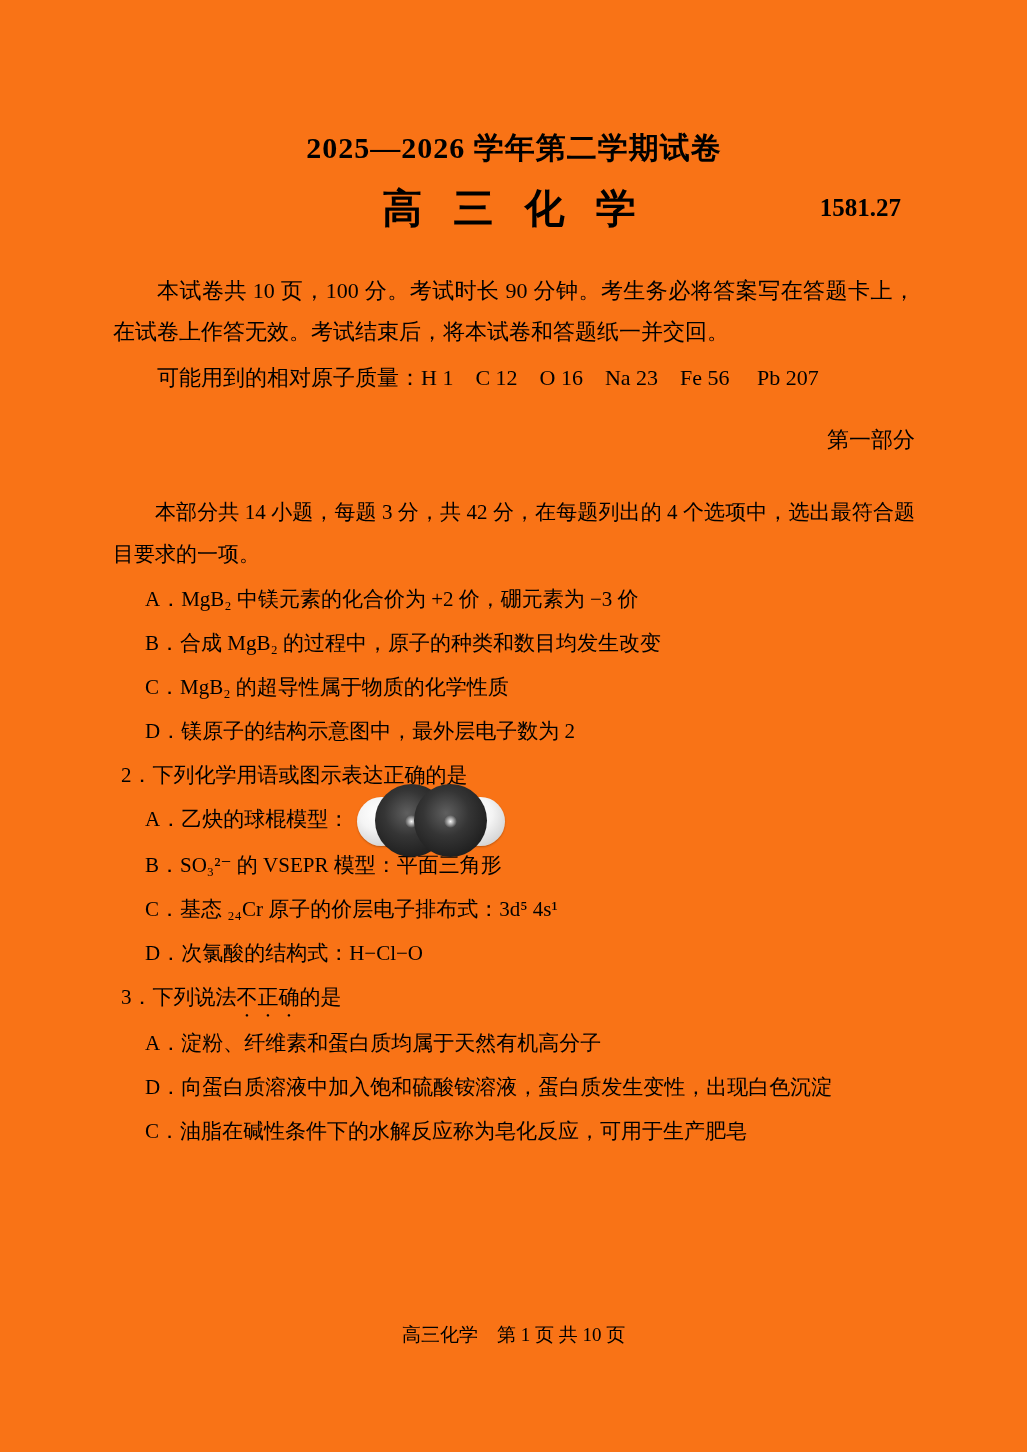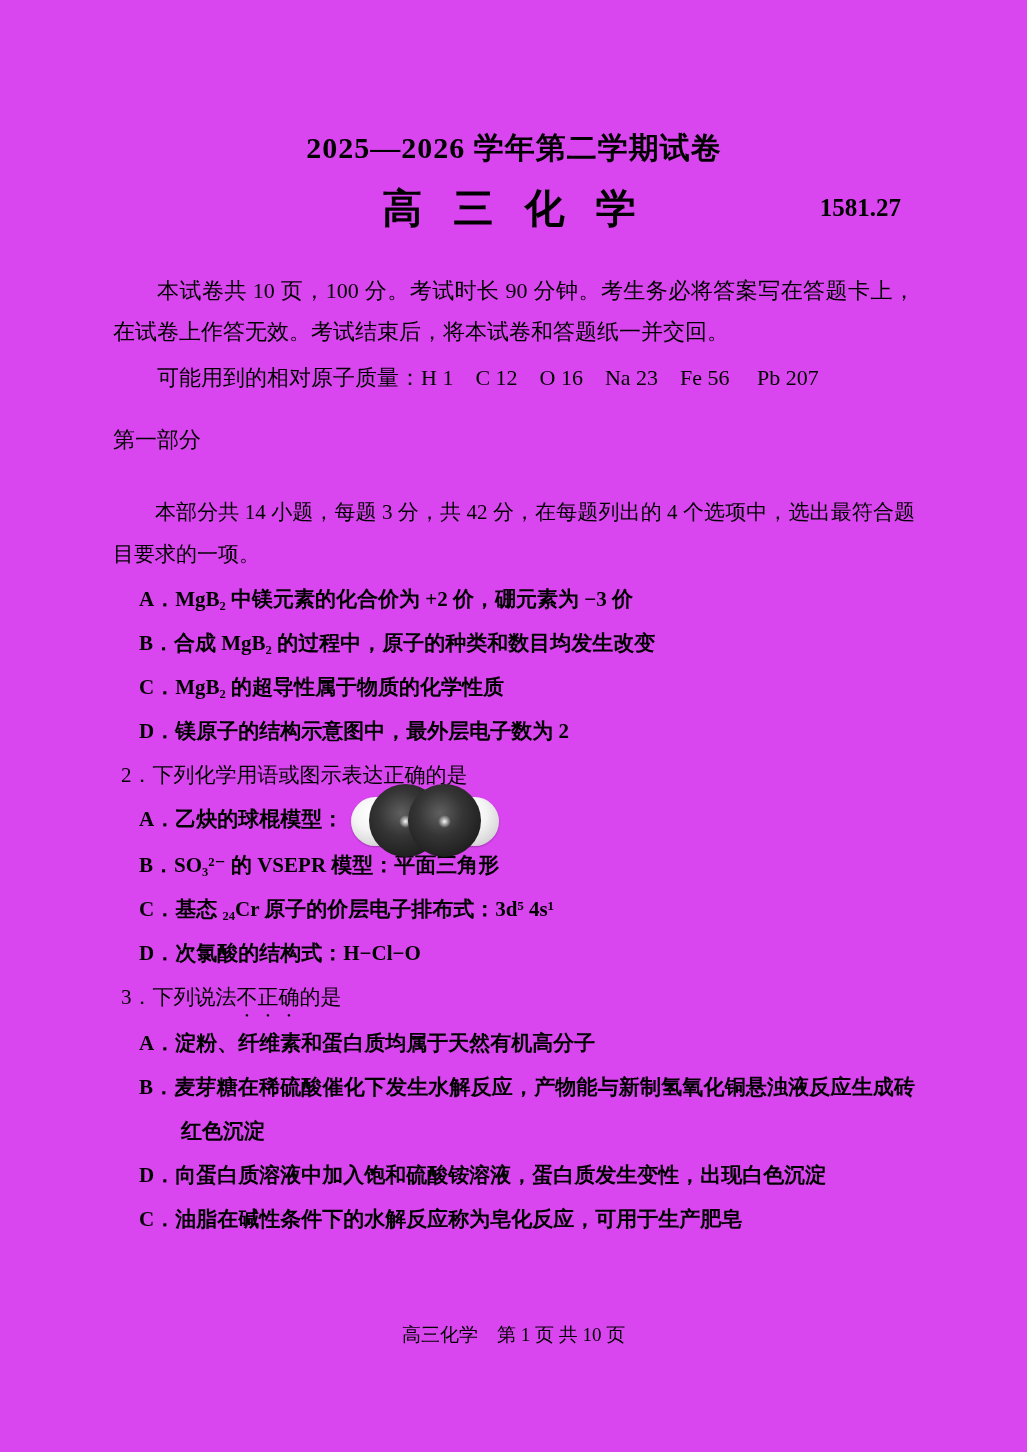--- a/index.html
+++ b/index.html
@@ -1,21 +1,21 @@
 <!DOCTYPE html>
 <html><head>
 <meta charset="utf-8">
 <style>
   html, body { margin: 0; padding: 0; background: #ffffff; }
   .page {
     position: relative;
     width: 1027px;
     height: 1452px;
     margin: 0 auto;
-    background: #d946ef;
+    background: #f97316;
     color: #000;
     font-family: "Liberation Serif", "DejaVu Serif", serif;
     overflow: hidden;
     box-sizing: border-box;
     padding: 128px 112px 0 113px;
   }
   .title-exam-session {
     text-align: center;
     font-size: 30px;
     font-weight: bold;
@@ -55,41 +55,41 @@
     text-indent: 2em;
     text-align: justify;
   }
   .notice-masses {
     margin: 5px 0 0 0;
     line-height: 41px;
     text-indent: 2em;
   }
   .part-heading {
     margin-top: 27px;
-    text-align: left;
+    text-align: right;
     font-size: 22px;
     line-height: 30px;
   }
   .part-intro {
     margin: 36px 0 0 0;
     font-size: 21px;
     line-height: 42px;
     text-indent: 2em;
     text-align: justify;
   }
   .questions { margin-top: 2px; font-size: 21px; }
   .question { margin: 0 0 0 8px; }
   .q-stem {
     margin: 0;
     padding-left: 42px;
     text-indent: -42px;
     line-height: 44px;
     text-align: justify;
   }
-  .options { margin: 0 0 0 18px; font-weight: bold; }
+  .options { margin: 0 0 0 24px; }
   .option {
     margin: 0;
     padding-left: 42px;
     text-indent: -42px;
     line-height: 44px;
     text-align: justify;
   }
   .emph {
     -webkit-text-emphasis: filled dot;
     -webkit-text-emphasis-position: under right;
@@ -175,21 +175,20 @@
         <p class="option"><span>B．</span><span>SO₃²⁻ 的 VSEPR 模型：平面三角形</span></p>
         <p class="option"><span>C．</span><span>基态 ₂₄Cr 原子的价层电子排布式：3d⁵ 4s¹</span></p>
         <p class="option"><span>D．</span><span>次氯酸的结构式：H−Cl−O</span></p>
       </div>
     </div>
 
     <div class="question">
       <p class="q-stem"><span>3．</span><span>下列说法</span><span class="emph">不正确</span><span>的是</span></p>
       <div class="options">
         <p class="option"><span>A．</span><span>淀粉、纤维素和蛋白质均属于天然有机高分子</span></p>
-        <p class="option"><span>B．</span><span>麦芽糖在稀硫酸催化下发生水解反应，产物能与新制氢氧化铜悬浊液反应生成砖红色沉淀</span></p>
         <p class="option"><span>D．</span><span>向蛋白质溶液中加入饱和硫酸铵溶液，蛋白质发生变性，出现白色沉淀</span></p>
         <p class="option"><span>C．</span><span>油脂在碱性条件下的水解反应称为皂化反应，可用于生产肥皂</span></p>
       </div>
     </div>
 
   </div>
 
   <div class="footer">高三化学　第 1 页 共 10 页</div>
 
 </div>

